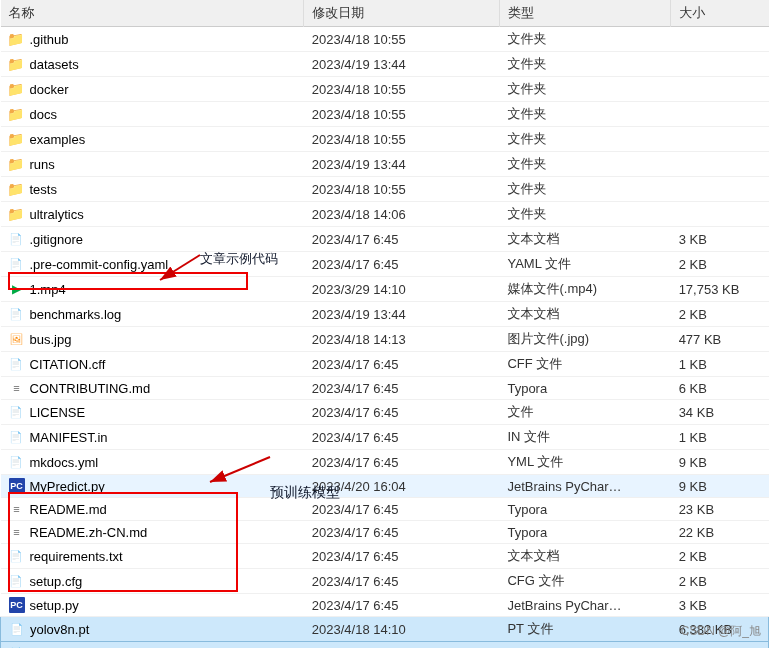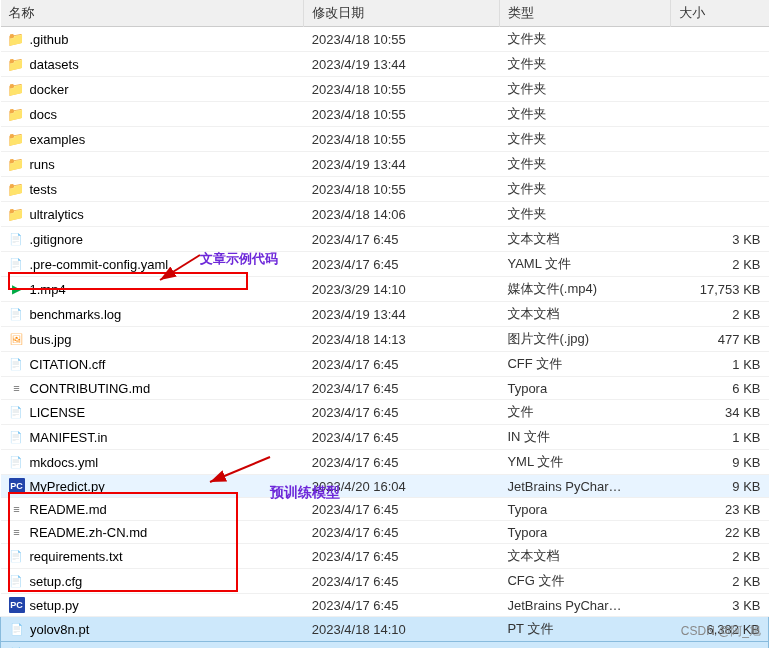--- a/index.html
+++ b/index.html
@@ -48,40 +48,40 @@
       width: 16px;
       height: 16px;
       display: inline-flex;
       align-items: center;
       justify-content: center;
       flex-shrink: 0;
     }
     .folder-icon { color: #f5c518; font-size: 14px; }
     .date-col { width: 160px; color: #333; }
     .type-col { width: 140px; color: #333; }
-    .size-col { width: 80px; color: #333; text-align: right; }
+    .size-col { width: 80px; color: #333; text-align: left; }
 
     
     .annotation-container {
       position: absolute;
       top: 0; left: 0;
       width: 769px;
       height: 648px;
       pointer-events: none;
     }
     .red-box {
       position: absolute;
       border: 2px solid #e00;
       background: transparent;
     }
     .red-text {
       position: absolute;
-      color: #6d28d9;
+      color: #0f172a;
       font-size: 14px;
-      font-weight: bold;
+      font-weight: normal;
     }
     .arrow-svg {
       position: absolute;
     }
 
     
     .pc-icon {
       background: #2244aa;
       color: #fff;
       font-size: 9px;

